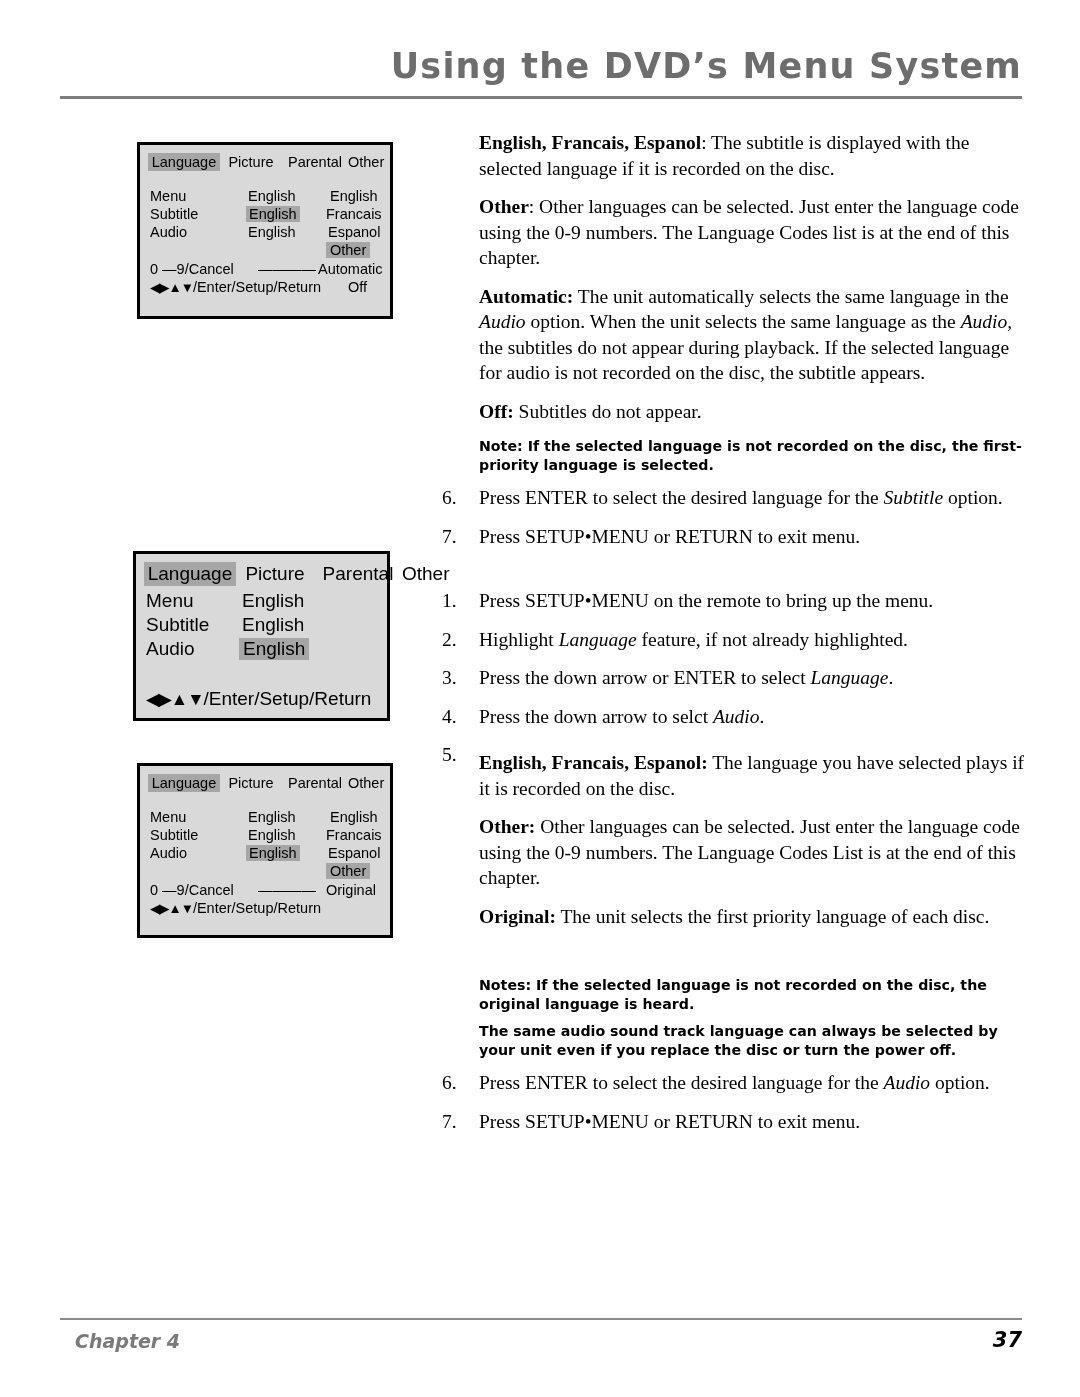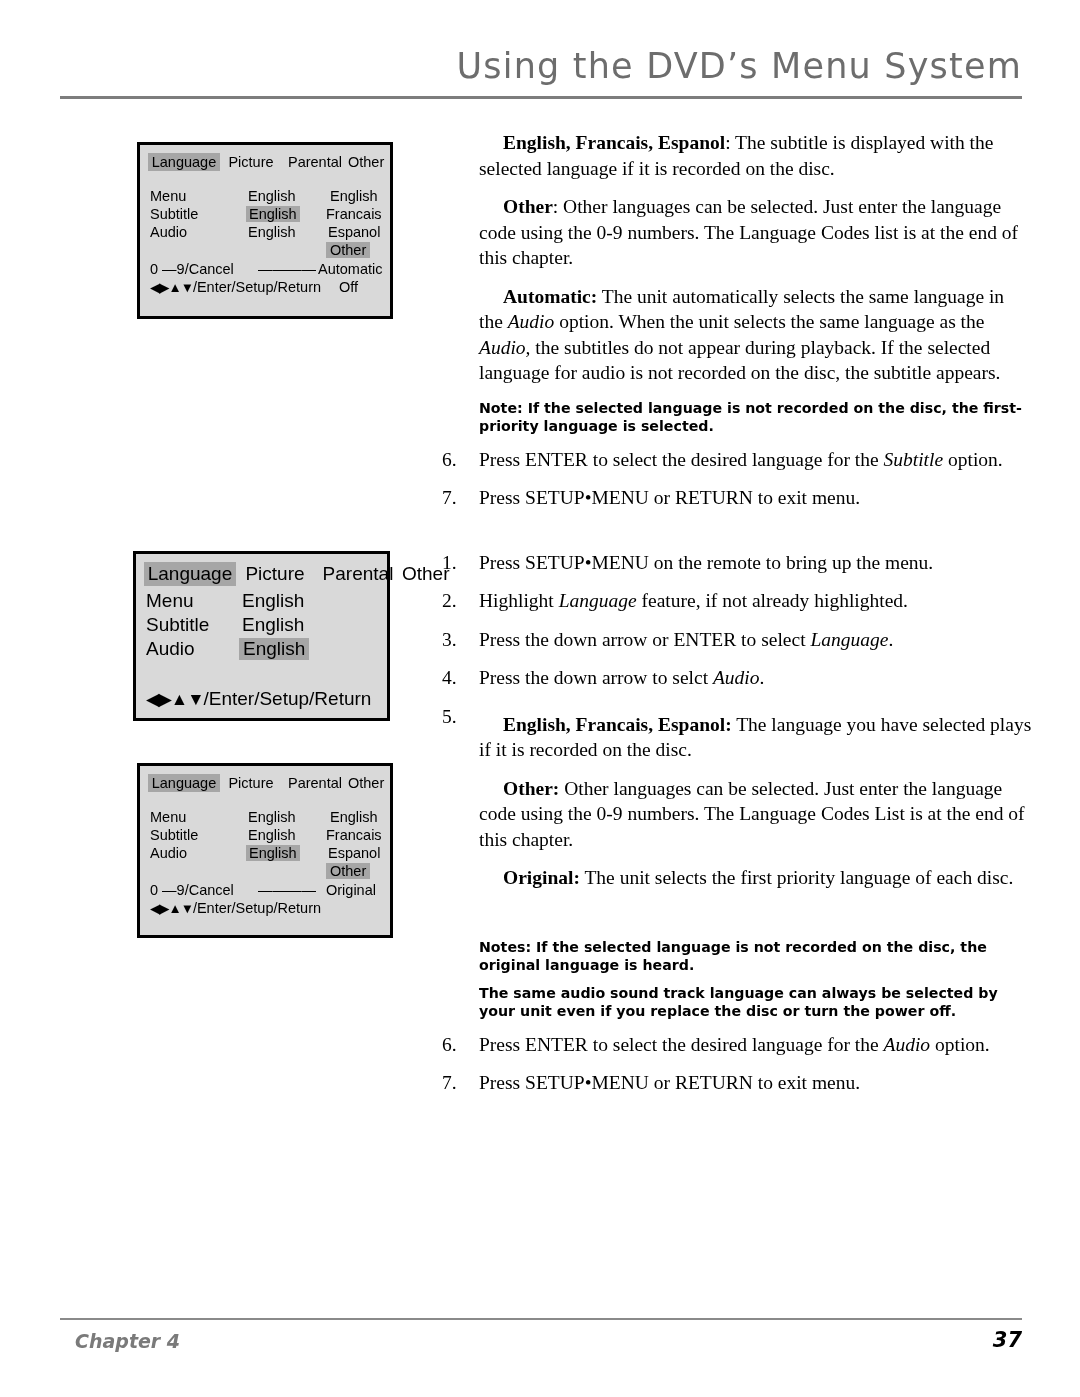--- a/index.html
+++ b/index.html
@@ -22,21 +22,21 @@
     left: 60px;
     top: 46px;
     width: 962px;
     height: 58px;
   }
   .page-header .title {
     position: absolute;
     right: 0;
     top: 0;
     font-family: "DejaVu Sans", sans-serif;
-    font-weight: normal;
+    font-weight: bold;
     font-size: 35px;
     letter-spacing: 1.2px;
     color: #6d6d6d;
     white-space: nowrap;
   }
   .page-header .rule {
     position: absolute;
     left: 0;
     right: 0;
     top: 50px;
@@ -103,21 +103,21 @@
     width: 590px;
   }
   .body-p {
     font-family: "Liberation Serif", serif;
     font-size: 19.5px;
     line-height: 25.5px;
     margin: 0 0 13px 0;
     text-align: left;
     padding-left: 37px;
   }
-  .body-p b { font-weight: bold; margin-left: 24px; }
+  .body-p b { font-weight: bold; }
   .body-p i { font-style: italic; }
 
   .note-p {
     font-family: "DejaVu Sans", sans-serif;
     font-size: 14.2px;
     line-height: 18.5px;
     margin: 0 0 11px 0;
     padding-left: 37px;
     font-weight: 600;
   }
@@ -215,21 +215,21 @@
     <div class="tv-cell" style="left:186px;">Francais</div>
   </div>
   <div class="tv-row" style="top:79px;">
     <div class="tv-cell" style="left:10px;">Audio</div>
     <div class="tv-cell" style="left:108px;">English</div>
     <div class="tv-cell" style="left:188px;">Espanol</div>
   </div>
 
   <div class="tv-cell hl" style="top:97px; left:186px; padding:0 4px;">Other</div>
   <div class="tv-cell" style="top:116px; left:178px;">Automatic</div>
-  <div class="tv-cell" style="top:134px; left:199px;">Off</div>
+  <div class="tv-cell" style="top:134px; left:208px;">Off</div>
 
   <div class="tv-foot" style="top:116px; left:10px;">0 —9/Cancel</div>
   <div class="tv-foot" style="top:116px; left:118px; letter-spacing:-2px;">— — — —</div>
   <div class="tv-foot" style="top:134px; left:10px;">
     <span class="arrows">◀▶▲▼</span><span>/Enter/Setup/Return</span>
   </div>
 </div>
 
 <div class="tv-panel" id="panel-audio-simple">
   <div class="tabs" style="top:8px; left:8px; right:6px;">
@@ -292,20 +292,21 @@
 </div>
 
 <div class="article">
 
   <p class="body-p"><b>English, Francais, Espanol</b><span>: The subtitle is displayed with the selected language if it is recorded on the disc.</span></p>
 
   <p class="body-p"><b>Other</b><span>: Other languages can be selected. Just enter the language code using the 0-9 numbers. The Language Codes list is at the end of this chapter.</span></p>
 
   <p class="body-p"><b>Automatic:</b><span> The unit automatically selects the same language in the </span><i>Audio</i><span> option. When the unit selects the same language as the </span><i>Audio,</i><span> the subtitles do not appear during playback. If the selected language for audio is not recorded on the disc, the subtitle appears.</span></p>
 
+  <p class="body-p"><b>Off:</b><span> Subtitles do not appear.</span></p>
 
   <p class="note-p">Note:  If the selected language is not recorded on the disc, the first-priority language is selected.</p>
 
   <div class="step">
     <span class="num">6.</span><span>Press ENTER to select the desired language for the </span><i>Subtitle</i><span> option.</span>
   </div>
 
   <div class="step">
     <span class="num">7.</span><span>Press SETUP•MENU or RETURN to exit menu.</span>
   </div>

